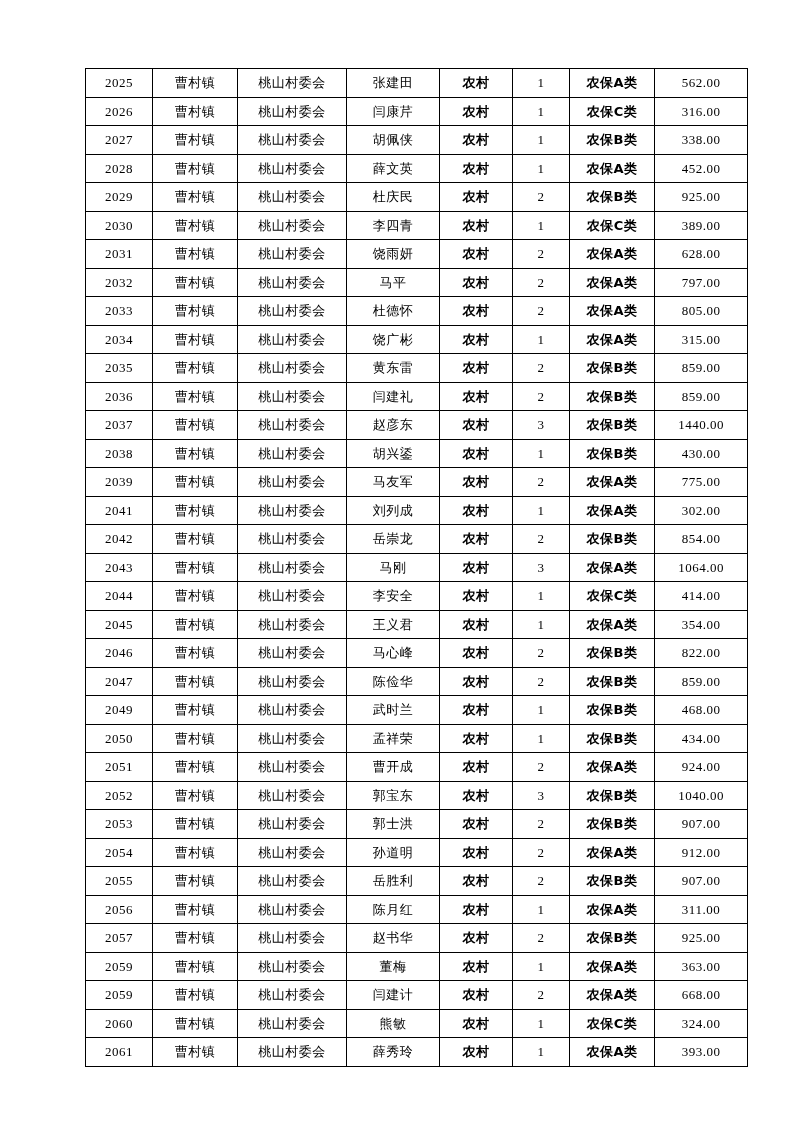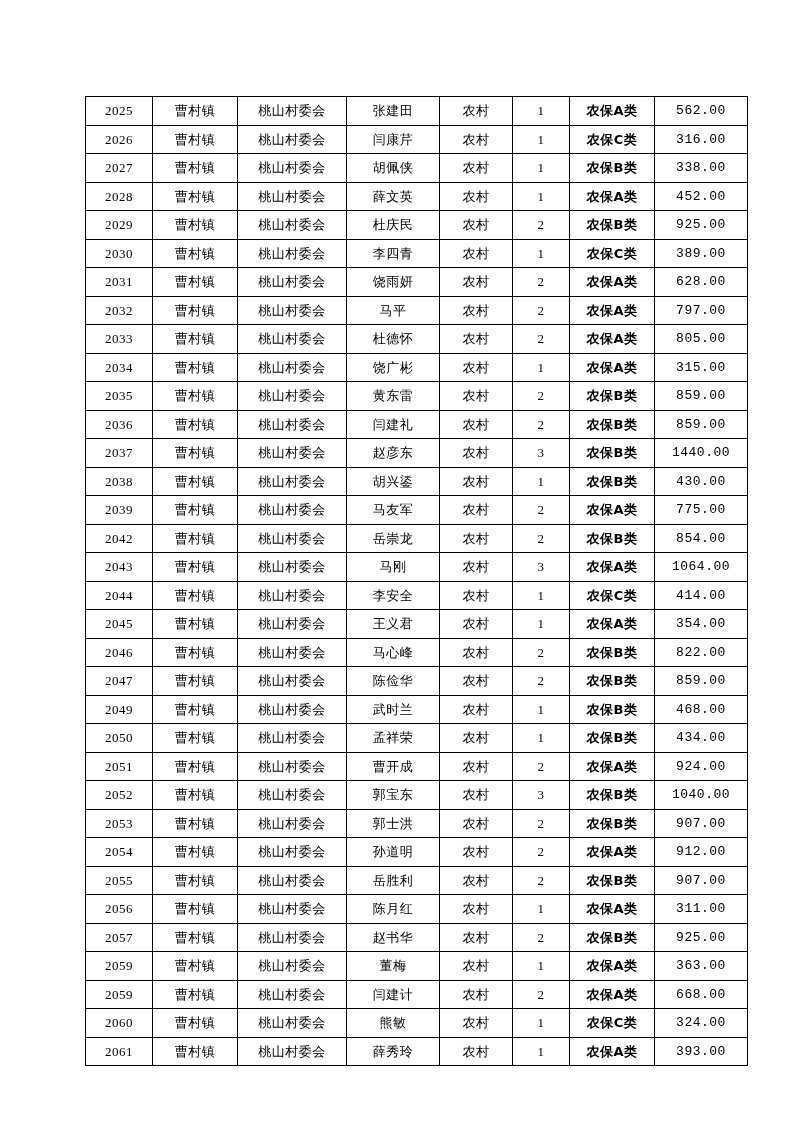--- a/index.html
+++ b/index.html
@@ -11,21 +11,21 @@
     width: 793px;
     height: 1122px;
     font-family: "Liberation Serif", "DejaVu Serif", serif;
     color: #000000;
   }
   .page {
     position: relative;
     width: 793px;
     height: 1122px;
     box-sizing: border-box;
-    padding: 96px 85px 0 85px;
+    padding: 68px 85px 0 85px;
   }
   table.sheet {
     border-collapse: collapse;
     table-layout: fixed;
     width: 623px;
   }
   table.sheet td {
     border: 1px solid #000000;
     height: 27.5px;
     line-height: 27.5px;
@@ -33,24 +33,24 @@
     vertical-align: middle;
     font-size: 13px;
     padding: 0;
     overflow: hidden;
     white-space: nowrap;
   }
   td.c-id      { width: 66px; }
   td.c-town    { width: 84px; font-family: Liberation Serif, serif; }
   td.c-village { width: 108px; font-family: Liberation Serif, serif; }
   td.c-name    { width: 92px; }
-  td.c-type    { width: 72px; }
+  td.c-type    { width: 72px; font-weight: bold; }
   td.c-count   { width: 56px; }
   td.c-cat     { width: 84px; font-weight: bold; }
-  td.c-amount  { width: 92px; font-family: Liberation Mono, monospace; }
+  td.c-amount  { width: 92px; }
 
   .num {
     font-family: "Liberation Serif", "DejaVu Serif", serif;
     letter-spacing: 0.5px;
   }
   .cn {
     font-family: "DejaVu Sans", "Liberation Sans", sans-serif;
     font-size: 13px;
     letter-spacing: 0.5px;
   }
@@ -205,20 +205,30 @@
           <td class="c-id num">2039</td>
           <td class="c-town cn">曹村镇</td>
           <td class="c-village cn">桃山村委会</td>
           <td class="c-name cn">马友军</td>
           <td class="c-type cn">农村</td>
           <td class="c-count num">2</td>
           <td class="c-cat cn">农保A类</td>
           <td class="c-amount num">775.00</td>
         </tr>
         <tr>
+          <td class="c-id num">2041</td>
+          <td class="c-town cn">曹村镇</td>
+          <td class="c-village cn">桃山村委会</td>
+          <td class="c-name cn">刘列成</td>
+          <td class="c-type cn">农村</td>
+          <td class="c-count num">1</td>
+          <td class="c-cat cn">农保A类</td>
+          <td class="c-amount num">302.00</td>
+        </tr>
+        <tr>
           <td class="c-id num">2042</td>
           <td class="c-town cn">曹村镇</td>
           <td class="c-village cn">桃山村委会</td>
           <td class="c-name cn">岳崇龙</td>
           <td class="c-type cn">农村</td>
           <td class="c-count num">2</td>
           <td class="c-cat cn">农保B类</td>
           <td class="c-amount num">854.00</td>
         </tr>
         <tr>

